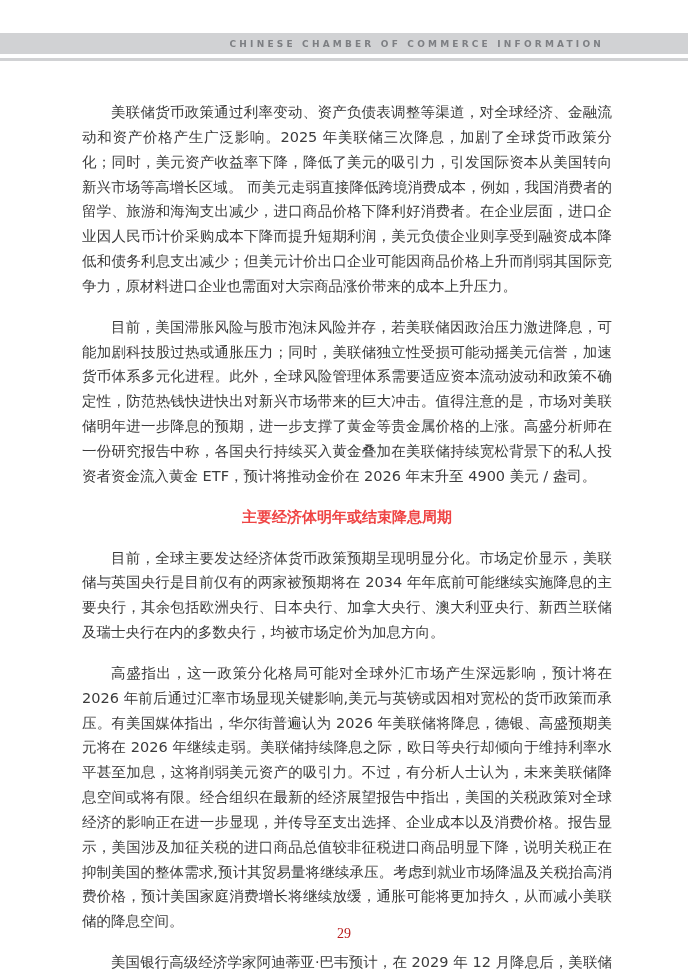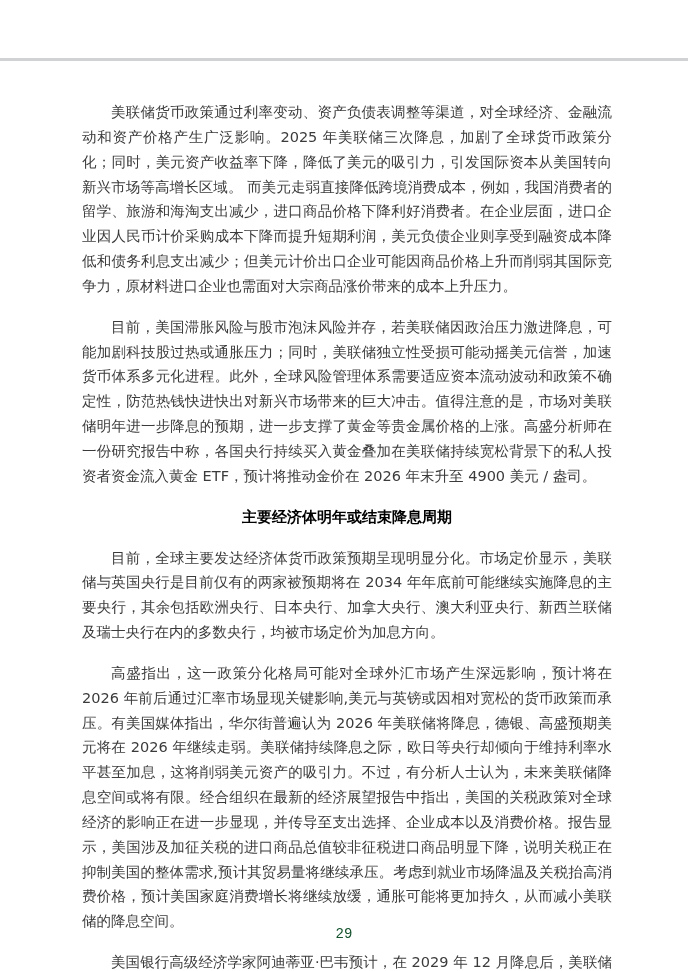--- a/index.html
+++ b/index.html
@@ -43,39 +43,42 @@
     line-height: 24.85px;
     text-align: justify;
   }
   .para { margin: 16px; text-indent: 2em; }
   .heading {
     margin: 0;
     font-size: 15px;
     font-weight: bold;
     text-align: center;
     text-indent: 0;
-    color: #000000;
+    color: #ef4444;
   }
   .source { margin: 0; text-align: right; text-indent: 0; }
 
   
   .page-number {
     position: absolute; top: 926px; left: 0;
     width: 688px;
     text-align: center;
-    font-family: Liberation Mono, monospace;
+    font-family: Liberation Serif, serif;
     font-size: 14px;
-    color: #14532d;
+    color: #b91c1c;
   }
 </style>
 </head>
 <body>
 
 <div class="page">
 
+  <div class="banner">
+    <span class="banner-text">CHINESE CHAMBER OF COMMERCE INFORMATION</span>
+  </div>
   <div class="banner-rule"></div>
 
   <div class="content">
     <p class="para">美联储货币政策通过利率变动、资产负债表调整等渠道，对全球经济、金融流动和资产价格产生广泛影响。2025 年美联储三次降息，加剧了全球货币政策分化；同时，美元资产收益率下降，降低了美元的吸引力，引发国际资本从美国转向新兴市场等高增长区域。 而美元走弱直接降低跨境消费成本，例如，我国消费者的留学、旅游和海淘支出减少，进口商品价格下降利好消费者。在企业层面，进口企业因人民币计价采购成本下降而提升短期利润，美元负债企业则享受到融资成本降低和债务利息支出减少；但美元计价出口企业可能因商品价格上升而削弱其国际竞争力，原材料进口企业也需面对大宗商品涨价带来的成本上升压力。</p>
     <p class="para">目前，美国滞胀风险与股市泡沫风险并存，若美联储因政治压力激进降息，可能加剧科技股过热或通胀压力；同时，美联储独立性受损可能动摇美元信誉，加速货币体系多元化进程。此外，全球风险管理体系需要适应资本流动波动和政策不确定性，防范热钱快进快出对新兴市场带来的巨大冲击。值得注意的是，市场对美联储明年进一步降息的预期，进一步支撑了黄金等贵金属价格的上涨。高盛分析师在一份研究报告中称，各国央行持续买入黄金叠加在美联储持续宽松背景下的私人投资者资金流入黄金 ETF，预计将推动金价在 2026 年末升至 4900 美元 / 盎司。</p>
 
     <h2 class="heading">主要经济体明年或结束降息周期</h2>
 
     <p class="para">目前，全球主要发达经济体货币政策预期呈现明显分化。市场定价显示，美联储与英国央行是目前仅有的两家被预期将在 2034 年年底前可能继续实施降息的主要央行，其余包括欧洲央行、日本央行、加拿大央行、澳大利亚央行、新西兰联储及瑞士央行在内的多数央行，均被市场定价为加息方向。</p>
     <p class="para">高盛指出，这一政策分化格局可能对全球外汇市场产生深远影响，预计将在 2026 年前后通过汇率市场显现关键影响,美元与英镑或因相对宽松的货币政策而承压。有美国媒体指出，华尔街普遍认为 2026 年美联储将降息，德银、高盛预期美元将在 2026 年继续走弱。美联储持续降息之际，欧日等央行却倾向于维持利率水平甚至加息，这将削弱美元资产的吸引力。不过，有分析人士认为，未来美联储降息空间或将有限。经合组织在最新的经济展望报告中指出，美国的关税政策对全球经济的影响正在进一步显现，并传导至支出选择、企业成本以及消费价格。报告显示，美国涉及加征关税的进口商品总值较非征税进口商品明显下降，说明关税正在抑制美国的整体需求,预计其贸易量将继续承压。考虑到就业市场降温及关税抬高消费价格，预计美国家庭消费增长将继续放缓，通胀可能将更加持久，从而减小美联储的降息空间。</p>

